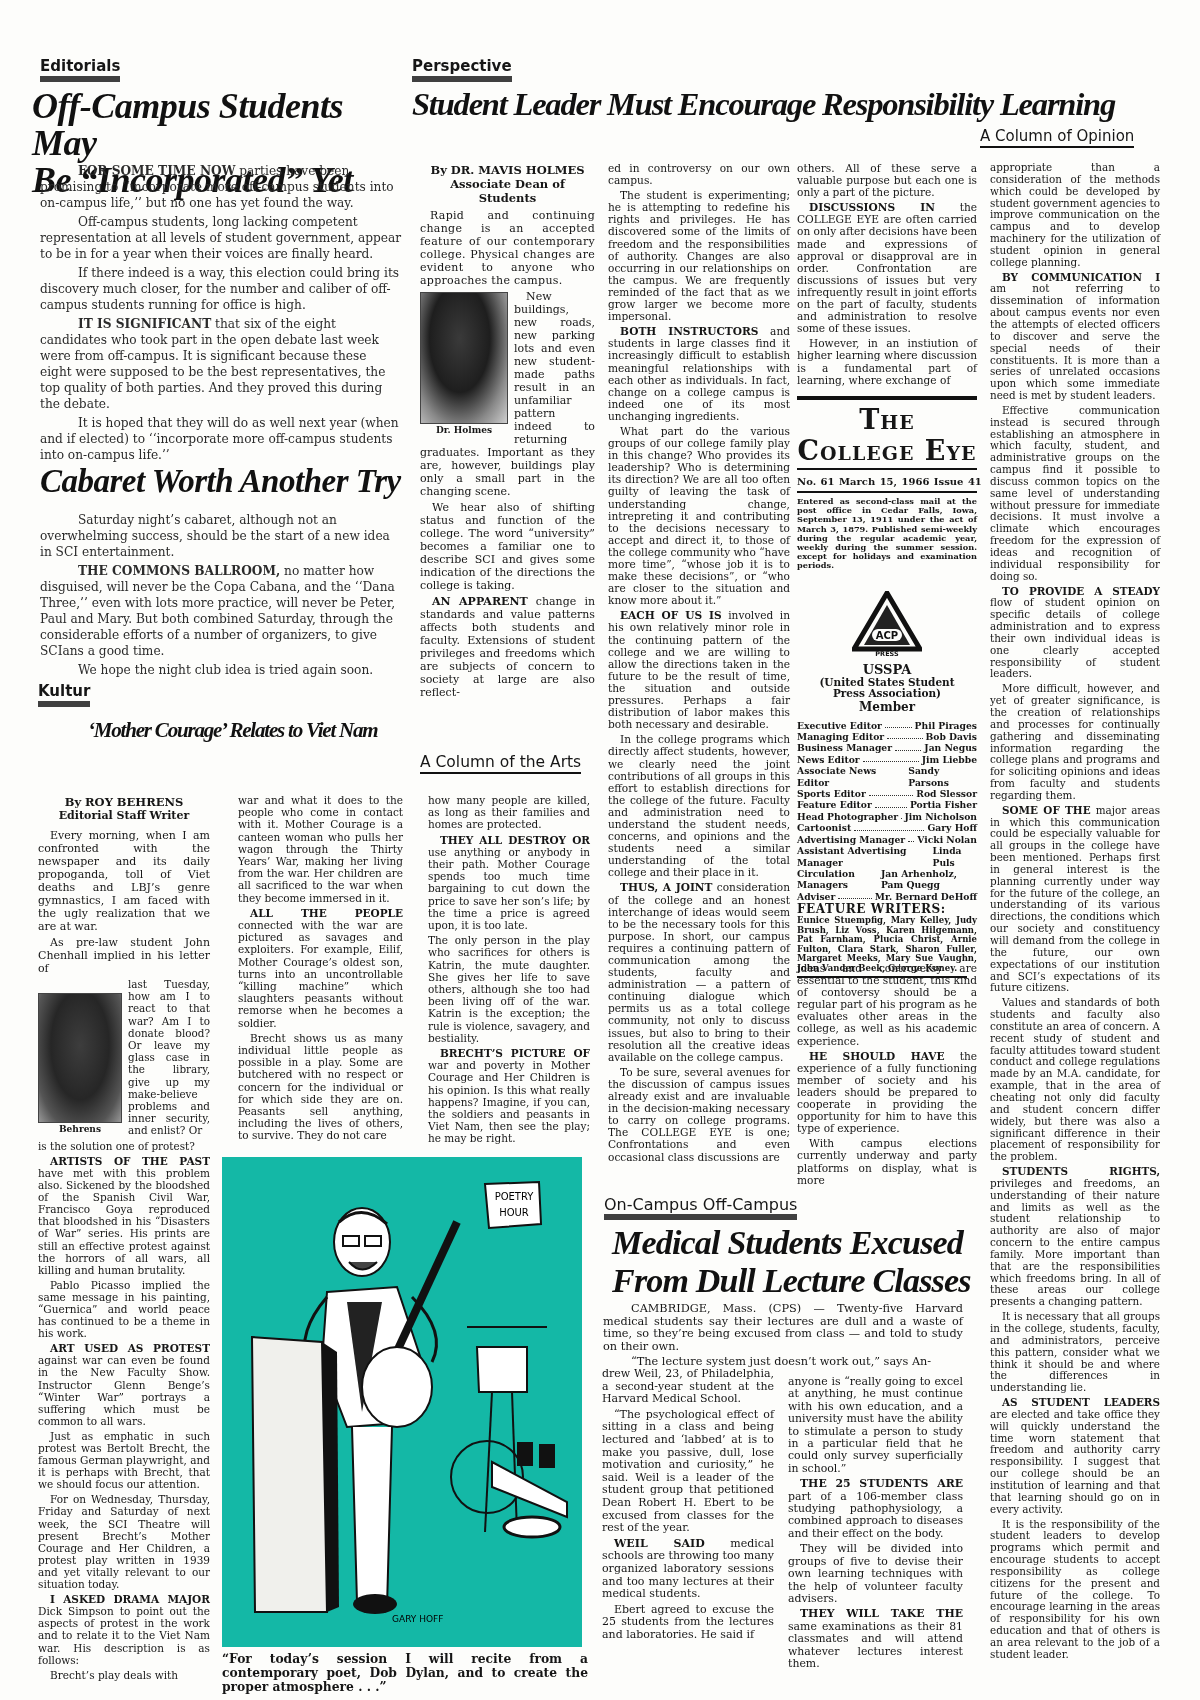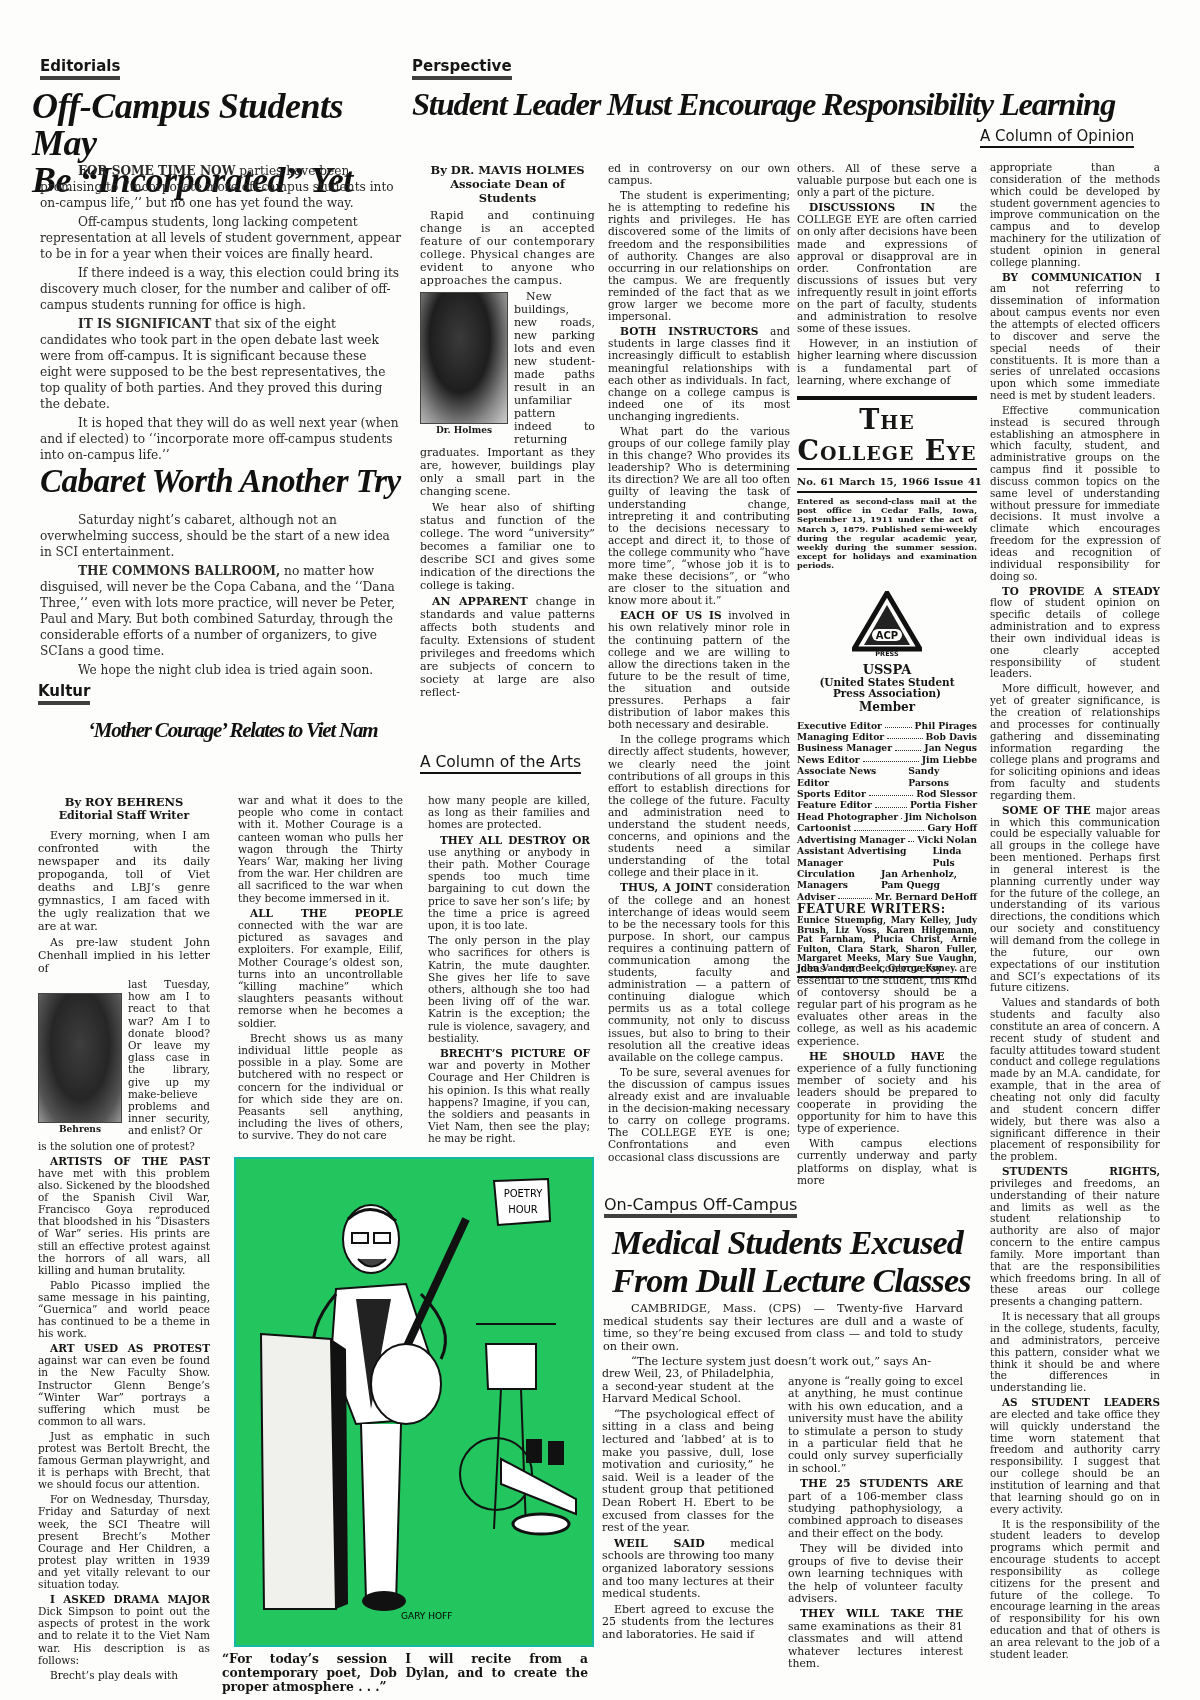--- a/index.html
+++ b/index.html
@@ -1,36 +1,36 @@
 <!DOCTYPE html>
 <html><head>
 <meta charset="utf-8">
 <style>
   * { box-sizing: border-box; margin: 0; padding: 0; }
   html, body { width: 1200px; height: 1700px; background: #fdfdfb; overflow: hidden; }
   body { position: relative; font-family: "DejaVu Serif", "Liberation Serif", serif; color: #161616; }
   .abs { position: absolute; }
-  .section-label { font-family: "DejaVu Sans", "Liberation Sans", sans-serif; font-weight: bold; font-size: 15px; border-bottom: 4px solid #404040; padding-bottom: 1px; line-height: 17px; }
+  .section-label { font-family: "DejaVu Sans", "Liberation Sans", sans-serif; font-weight: bold; font-size: 15px; border-bottom: 6px solid #404040; padding-bottom: 1px; line-height: 17px; }
   .hl { font-family: "Liberation Serif", "DejaVu Serif", serif; font-style: italic; font-weight: bold; color: #111; letter-spacing: -0.5px; }
   .col-label { font-family: "DejaVu Sans", "Liberation Sans", sans-serif; font-size: 15px; border-bottom: 2px solid #111; padding-bottom: 1px; white-space: nowrap; }
   .body { font-size: 10.6px; line-height: 12.1px; text-align: justify; }
   .body p { text-indent: 12px; margin-bottom: 3px; }
   .body p.noind { text-indent: 0; }
   .body b { font-weight: bold; }
   .ed { font-size: 12.2px; line-height: 16px; color: #2b2b2b; }
   .ed p { text-indent: 38px; margin-bottom: 3px; }
   .byline { text-align: center; font-weight: bold; font-size: 11.5px; line-height: 14px; }
   .photo { background: radial-gradient(ellipse at 45% 35%, #3a3a3a 0%, #1e1e1e 45%, #8a8a8a 75%, #cfcfcf 100%); border: 1px solid #444; }
   .photo-cap { font-weight: bold; font-size: 9px; text-align: center; }
   .rule { background: #111; }
   .masthead-title { font-family: "DejaVu Serif", serif; font-weight: bold; font-size: 27px; text-align: center; letter-spacing: 1px; font-variant: small-caps; }
   .mast-small { font-size: 8.2px; line-height: 9.2px; font-weight: bold; text-align: justify; }
   .staff-row { display: flex; font-size: 9.2px; line-height: 11.4px; font-weight: bold; }
   .staff-row .dots { flex: 1; border-bottom: 1px dotted #333; margin: 0 3px 3px 3px; }
-  .cartoon { border: 2px solid #14b8a6; background: #22c55e; overflow: hidden; margin-left: 12px; }
+  .cartoon { border: 5px solid #14b8a6; background: #14b8a6; overflow: hidden; }
   .caption { font-weight: bold; font-size: 12.3px; line-height: 14px; text-align: justify; }
 </style>
 </head>
 <body>
 
 <div class="abs section-label" style="left:40px;top:58px;">Editorials</div>
 
 <div class="abs hl" style="left:32px;top:88px;font-size:36px;line-height:37px;width:360px;">
   <div>Off-Campus Students May</div>
   <div>Be “Incorporated” Yet</div>

